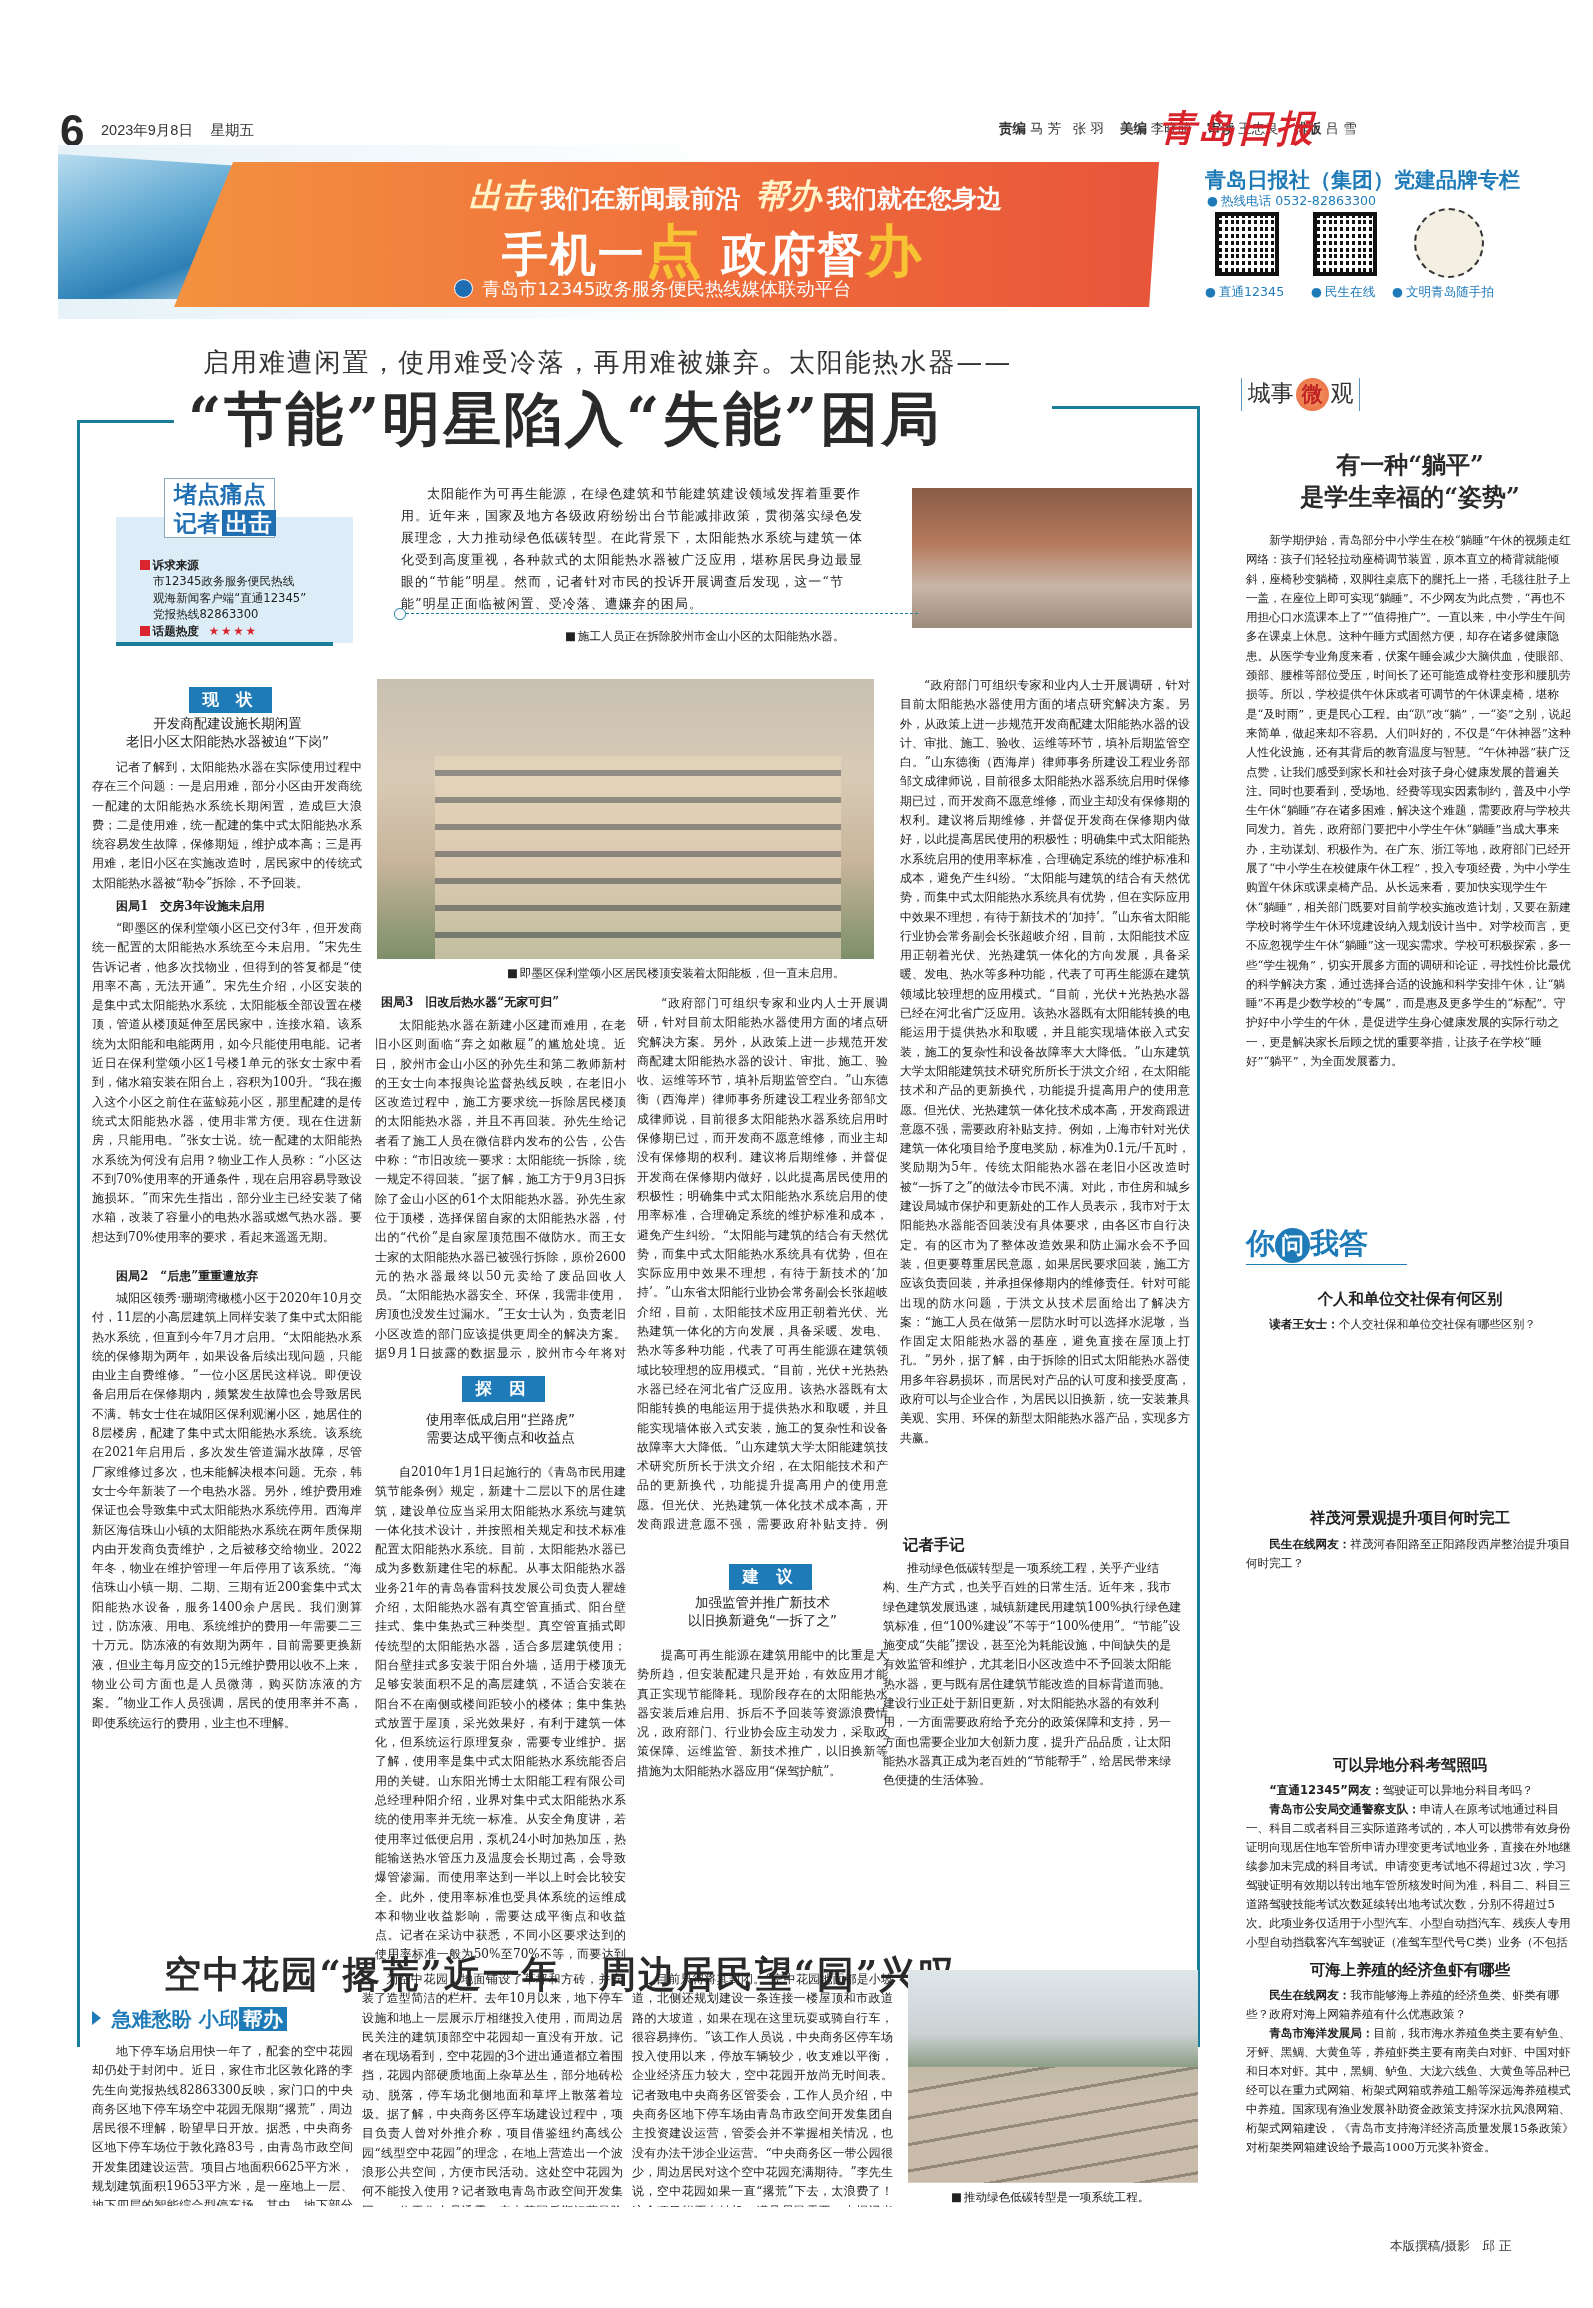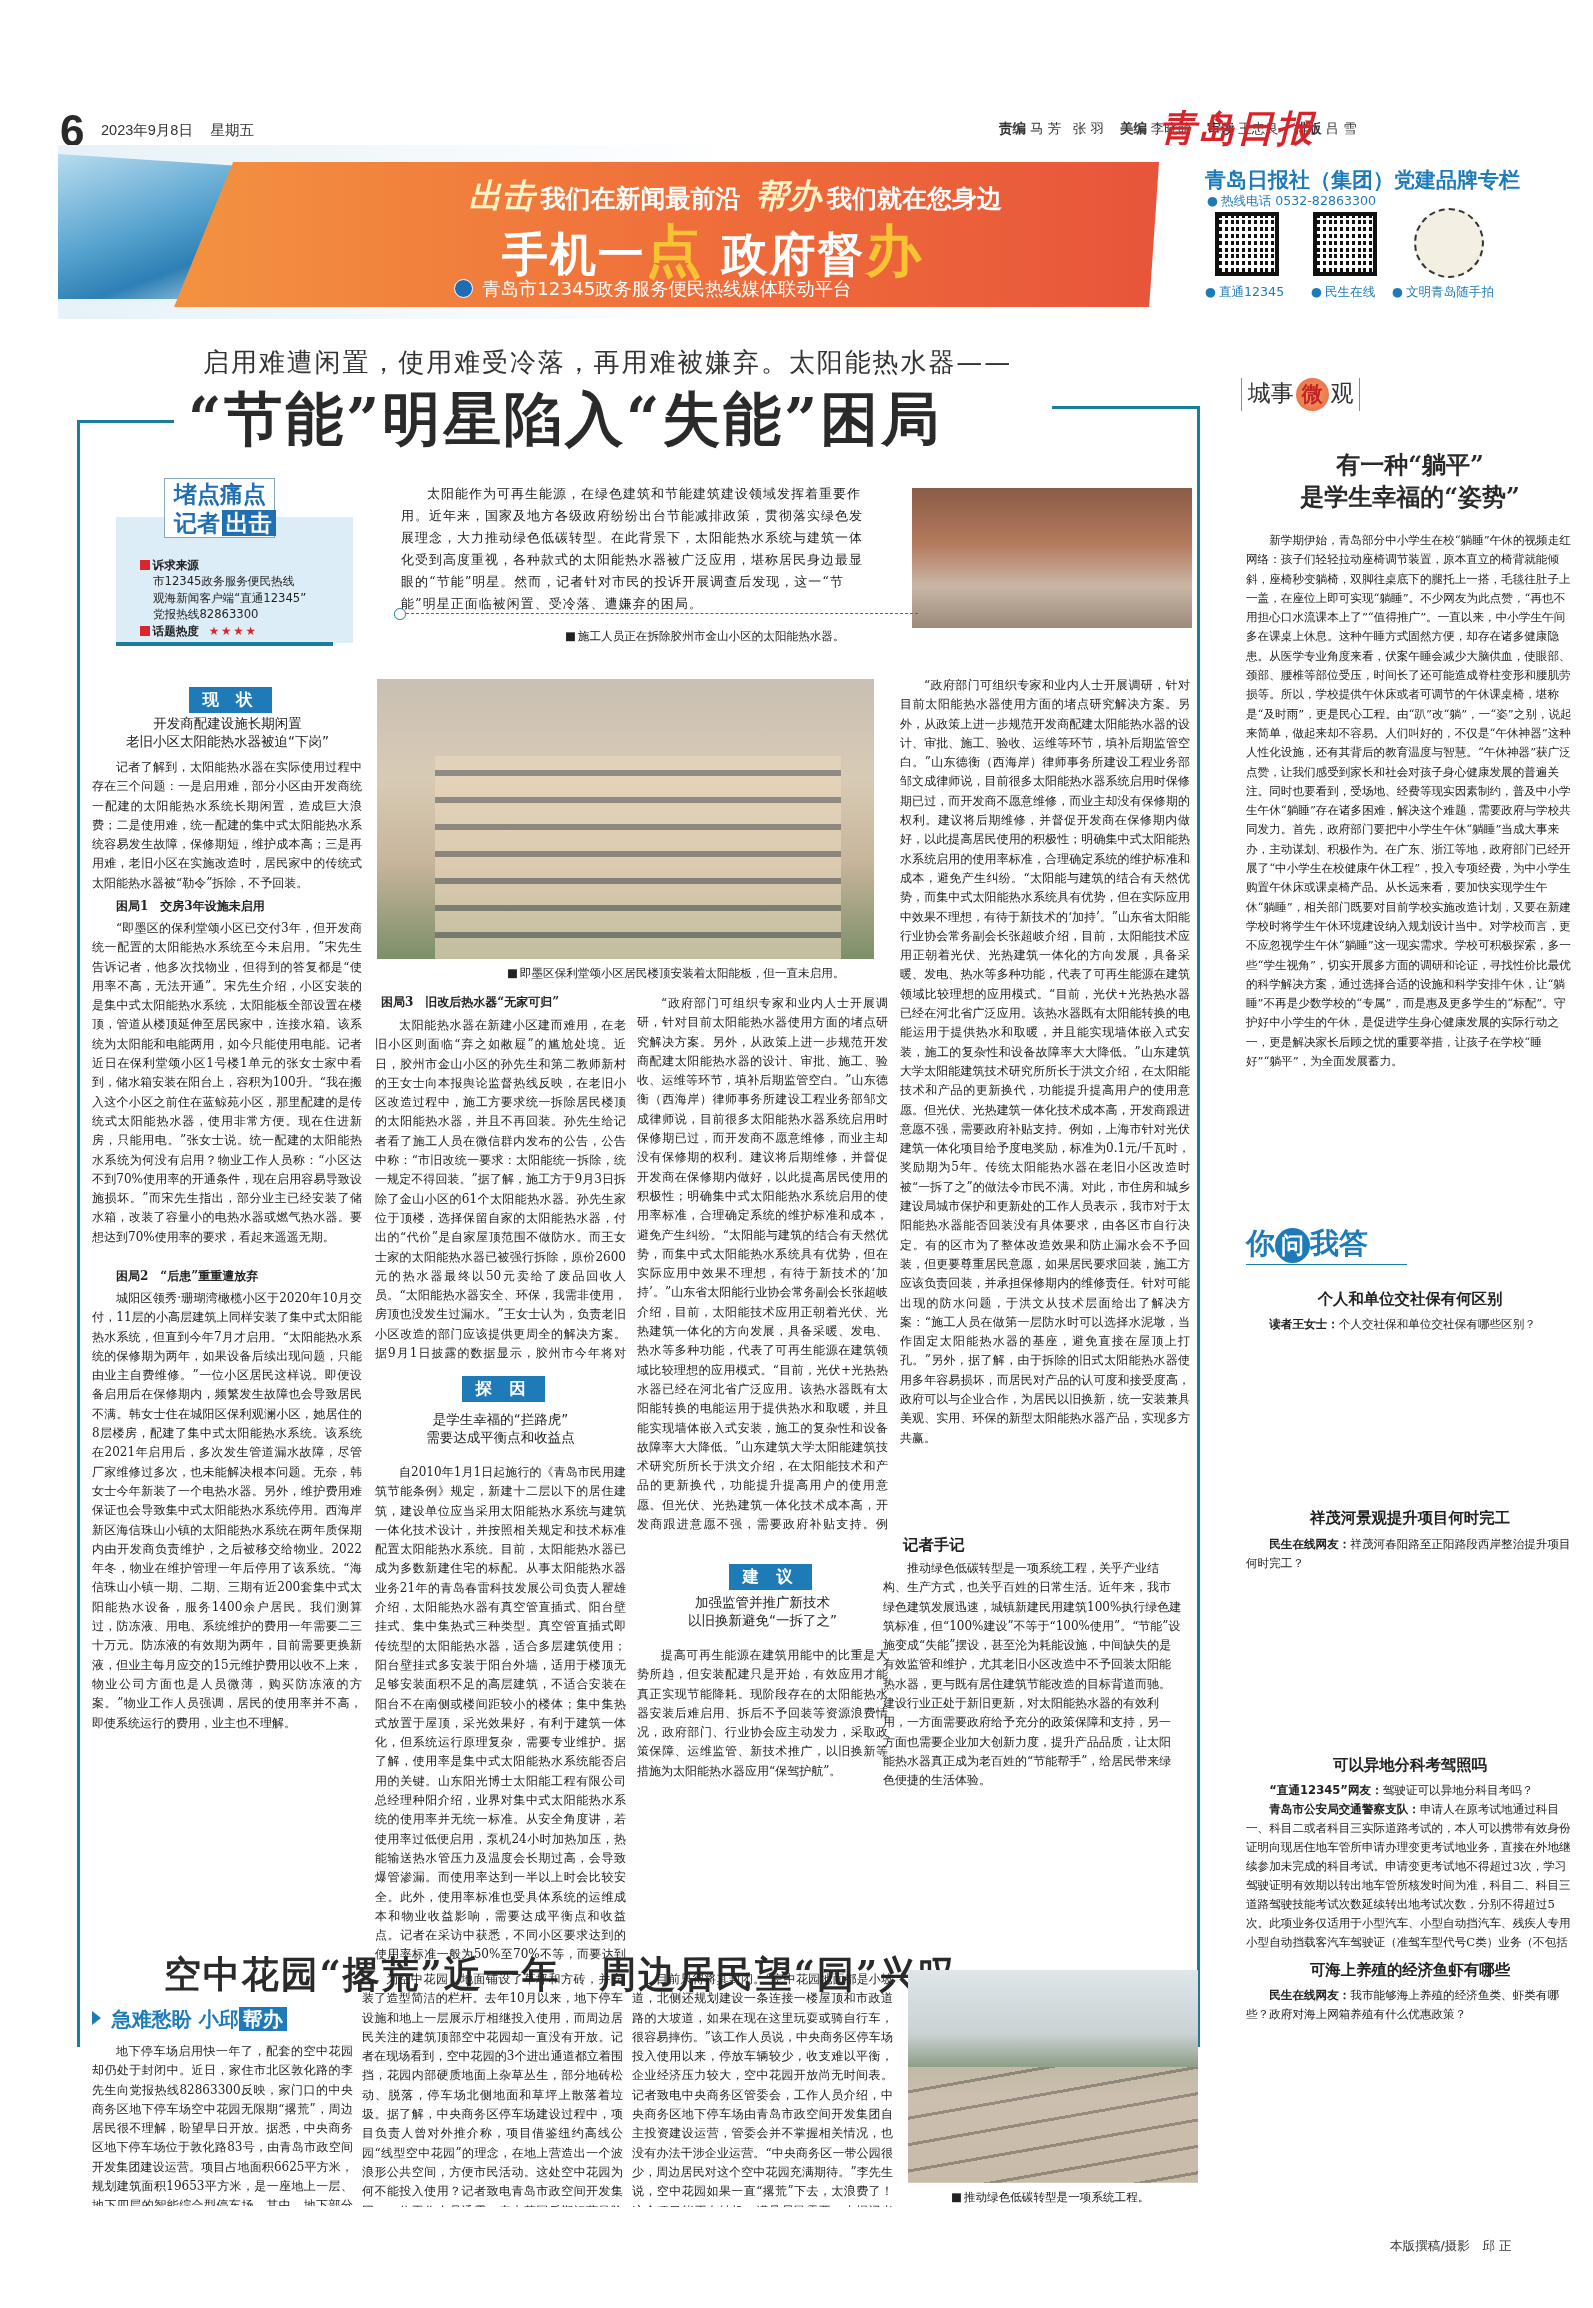--- a/index.html
+++ b/index.html
@@ -170,21 +170,21 @@
 <div class="abs col" style="left:92px;top:758px;width:270px;height:135px">记者了解到，太阳能热水器在实际使用过程中存在三个问题：一是启用难，部分小区由开发商统一配建的太阳能热水系统长期闲置，造成巨大浪费；二是使用难，统一配建的集中式太阳能热水系统容易发生故障，保修期短，维护成本高；三是再用难，老旧小区在实施改造时，居民家中的传统式太阳能热水器被“勒令”拆除，不予回装。</div>
 <div class="abs mini-head" style="left:116px;top:898px">困局1　交房3年设施未启用</div>
 <div class="abs col" style="left:92px;top:919px;width:270px;height:343px">“即墨区的保利堂颂小区已交付3年，但开发商统一配置的太阳能热水系统至今未启用。”宋先生告诉记者，他多次找物业，但得到的答复都是“使用率不高，无法开通”。宋先生介绍，小区安装的是集中式太阳能热水系统，太阳能板全部设置在楼顶，管道从楼顶延伸至居民家中，连接水箱。该系统为太阳能和电能两用，如今只能使用电能。记者近日在保利堂颂小区1号楼1单元的张女士家中看到，储水箱安装在阳台上，容积为100升。“我在搬入这个小区之前住在蓝鲸苑小区，那里配建的是传统式太阳能热水器，使用非常方便。现在住进新房，只能用电。”张女士说。统一配建的太阳能热水系统为何没有启用？物业工作人员称：“小区达不到70%使用率的开通条件，现在启用容易导致设施损坏。”而宋先生指出，部分业主已经安装了储水箱，改装了容量小的电热水器或燃气热水器。要想达到70%使用率的要求，看起来遥遥无期。</div>
 <div class="abs mini-head" style="left:116px;top:1268px">困局2　“后患”重重遭放弃</div>
 <div class="abs col" style="left:92px;top:1289px;width:270px;height:671px">城阳区领秀·珊瑚湾橄榄小区于2020年10月交付，11层的小高层建筑上同样安装了集中式太阳能热水系统，但直到今年7月才启用。“太阳能热水系统的保修期为两年，如果设备后续出现问题，只能由业主自费维修。”一位小区居民这样说。即便设备启用后在保修期内，频繁发生故障也会导致居民不满。韩女士住在城阳区保利观澜小区，她居住的8层楼房，配建了集中式太阳能热水系统。该系统在2021年启用后，多次发生管道漏水故障，尽管厂家维修过多次，也未能解决根本问题。无奈，韩女士今年新装了一个电热水器。另外，维护费用难保证也会导致集中式太阳能热水系统停用。西海岸新区海信珠山小镇的太阳能热水系统在两年质保期内由开发商负责维护，之后被移交给物业。2022年冬，物业在维护管理一年后停用了该系统。“海信珠山小镇一期、二期、三期有近200套集中式太阳能热水设备，服务1400余户居民。我们测算过，防冻液、用电、系统维护的费用一年需要二三十万元。防冻液的有效期为两年，目前需要更换新液，但业主每月应交的15元维护费用以收不上来，物业公司方面也是人员微薄，购买防冻液的方案。”物业工作人员强调，居民的使用率并不高，即使系统运行的费用，业主也不理解。</div>
 
 <div class="abs mini-head" style="left:381px;top:994px">困局3　旧改后热水器“无家可归”</div>
 <div class="abs col" style="left:375px;top:1016px;width:251px;height:348px">太阳能热水器在新建小区建而难用，在老旧小区则面临“弃之如敝屣”的尴尬处境。近日，胶州市金山小区的孙先生和第二教师新村的王女士向本报舆论监督热线反映，在老旧小区改造过程中，施工方要求统一拆除居民楼顶的太阳能热水器，并且不再回装。孙先生给记者看了施工人员在微信群内发布的公告，公告中称：“市旧改统一要求：太阳能统一拆除，统一规定不得回装。”据了解，施工方于9月3日拆除了金山小区的61个太阳能热水器。孙先生家位于顶楼，选择保留自家的太阳能热水器，付出的“代价”是自家屋顶范围不做防水。而王女士家的太阳能热水器已被强行拆除，原价2600元的热水器最终以50元卖给了废品回收人员。“太阳能热水器安全、环保，我需非使用，房顶也没发生过漏水。”王女士认为，负责老旧小区改造的部门应该提供更周全的解决方案。据9月1日披露的数据显示，胶州市今年将对103个老旧小区开展全要素改造，已累计统筹拆除太阳能热水器820台。</div>
 <div class="abs sec-tag" style="left:462px;top:1376px">探 因</div>
 <div class="abs sub-head" style="left:375px;top:1410px;width:251px">
-  <div>是学生幸福的“拦路虎”</div>
+  <div>使用率低成启用“拦路虎”</div>
   <div>需要达成平衡点和收益点</div>
 </div>
 <div class="abs col" style="left:375px;top:1463px;width:251px;height:497px">自2010年1月1日起施行的《青岛市民用建筑节能条例》规定，新建十二层以下的居住建筑，建设单位应当采用太阳能热水系统与建筑一体化技术设计，并按照相关规定和技术标准配置太阳能热水系统。目前，太阳能热水器已成为多数新建住宅的标配。从事太阳能热水器业务21年的青岛春雷科技发展公司负责人瞿雄介绍，太阳能热水器有真空管直插式、阳台壁挂式、集中集热式三种类型。真空管直插式即传统型的太阳能热水器，适合多层建筑使用；阳台壁挂式多安装于阳台外墙，适用于楼顶无足够安装面积不足的高层建筑，不适合安装在阳台不在南侧或楼间距较小的楼体；集中集热式放置于屋顶，采光效果好，有利于建筑一体化，但系统运行原理复杂，需要专业维护。据了解，使用率是集中式太阳能热水系统能否启用的关键。山东阳光博士太阳能工程有限公司总经理种阳介绍，业界对集中式太阳能热水系统的使用率并无统一标准。从安全角度讲，若使用率过低便启用，泵机24小时加热加压，热能输送热水管压力及温度会长期过高，会导致爆管渗漏。而使用率达到一半以上时会比较安全。此外，使用率标准也受具体系统的运维成本和物业收益影响，需要达成平衡点和收益点。记者在采访中获悉，不同小区要求达到的使用率标准一般为50%至70%不等，而要达到这个标准很难。居民宋先生告诉记者，与市面上太阳能热水器售价为50至60万的电热水器相比，太阳能热水器100升的水箱很浪费，热水速度慢，部分年轻居民追求美观、便利，在装修时往往会选择拆除太阳能热水器。“集中式太阳能热水系统维护成本高，也会导致居民不愿用，而使用率变低导致开发商不愿启用，就会陷入‘死循环’。”瞿雄介绍，建议集中式太阳能热水系统的成本约为每户5000元，但有的开发商在招投标时一味追求低价，忽视产品质量，再加上维护不到位，导致很多集中式太阳能热水系统长期停用。他所在公司现在一般不建议客户安装集中式产品。而老旧小区改造为何不能回装太阳能热水器？记者从胶州市城乡建设局获悉，老旧小区改造办公室得到的答复是：由于屋面实施防水施工，太阳能热水器需线路拆除且缺止回装，回装会破坏防水层，造成渗漏。同时，工作人员强调，如果居民坚持，只能自己负责。若以后屋顶漏水，居民自己负责维修。金山小区改造施工负责人解释：“平屋顶使用的是柔性防水卷材，瓦坡顶防水的是硬性防水材料。如果回装太阳能热水器，两种屋顶都需要打孔设置固定点，后期容易漏水。另外，柔性防水层难以支撑太阳能热水器的重量。”</div>
 
 <div class="abs col" style="left:637px;top:994px;width:251px;height:541px">“政府部门可组织专家和业内人士开展调研，针对目前太阳能热水器使用方面的堵点研究解决方案。另外，从政策上进一步规范开发商配建太阳能热水器的设计、审批、施工、验收、运维等环节，填补后期监管空白。”山东德衡（西海岸）律师事务所建设工程业务部邹文成律师说，目前很多太阳能热水器系统启用时保修期已过，而开发商不愿意维修，而业主却没有保修期的权利。建议将后期维修，并督促开发商在保修期内做好，以此提高居民使用的积极性；明确集中式太阳能热水系统启用的使用率标准，合理确定系统的维护标准和成本，避免产生纠纷。“太阳能与建筑的结合有天然优势，而集中式太阳能热水系统具有优势，但在实际应用中效果不理想，有待于新技术的‘加持’。”山东省太阳能行业协会常务副会长张超岐介绍，目前，太阳能技术应用正朝着光伏、光热建筑一体化的方向发展，具备采暖、发电、热水等多种功能，代表了可再生能源在建筑领域比较理想的应用模式。“目前，光伏+光热热水器已经在河北省广泛应用。该热水器既有太阳能转换的电能运用于提供热水和取暖，并且能实现墙体嵌入式安装，施工的复杂性和设备故障率大大降低。”山东建筑大学太阳能建筑技术研究所所长于洪文介绍，在太阳能技术和产品的更新换代，功能提升提高用户的使用意愿。但光伏、光热建筑一体化技术成本高，开发商跟进意愿不强，需要政府补贴支持。例如，上海市针对光伏建筑一体化项目给予度电奖励，标准为0.1元/千瓦时，奖励期为5年。传统太阳能热水器在老旧小区改造时被“一拆了之”的做法令市民不满。对此，市住房和城乡建设局城市保护和更新处的工作人员表示，我市对于太阳能热水器能否回装没有具体要求，由各区市自行决定。有的区市为了整体改造效果和防止漏水会不予回装，但更要尊重居民意愿，如果居民要求回装，施工方应该负责回装，并承担保修期内的维修责任。针对可能出现的防水问题，于洪文从技术层面给出了解决方案：“施工人员在做第一层防水时可以选择水泥墩，当作固定太阳能热水器的基座，避免直接在屋顶上打孔。”另外，据了解，由于拆除的旧式太阳能热水器使用多年容易损坏，而居民对产品的认可度和接受度高，政府可以与企业合作，为居民以旧换新，统一安装兼具美观、实用、环保的新型太阳能热水器产品，实现多方共赢。</div>
 <div class="abs col" style="left:900px;top:676px;width:290px;height:850px">“政府部门可组织专家和业内人士开展调研，针对目前太阳能热水器使用方面的堵点研究解决方案。另外，从政策上进一步规范开发商配建太阳能热水器的设计、审批、施工、验收、运维等环节，填补后期监管空白。”山东德衡（西海岸）律师事务所建设工程业务部邹文成律师说，目前很多太阳能热水器系统启用时保修期已过，而开发商不愿意维修，而业主却没有保修期的权利。建议将后期维修，并督促开发商在保修期内做好，以此提高居民使用的积极性；明确集中式太阳能热水系统启用的使用率标准，合理确定系统的维护标准和成本，避免产生纠纷。“太阳能与建筑的结合有天然优势，而集中式太阳能热水系统具有优势，但在实际应用中效果不理想，有待于新技术的‘加持’。”山东省太阳能行业协会常务副会长张超岐介绍，目前，太阳能技术应用正朝着光伏、光热建筑一体化的方向发展，具备采暖、发电、热水等多种功能，代表了可再生能源在建筑领域比较理想的应用模式。“目前，光伏+光热热水器已经在河北省广泛应用。该热水器既有太阳能转换的电能运用于提供热水和取暖，并且能实现墙体嵌入式安装，施工的复杂性和设备故障率大大降低。”山东建筑大学太阳能建筑技术研究所所长于洪文介绍，在太阳能技术和产品的更新换代，功能提升提高用户的使用意愿。但光伏、光热建筑一体化技术成本高，开发商跟进意愿不强，需要政府补贴支持。例如，上海市针对光伏建筑一体化项目给予度电奖励，标准为0.1元/千瓦时，奖励期为5年。传统太阳能热水器在老旧小区改造时被“一拆了之”的做法令市民不满。对此，市住房和城乡建设局城市保护和更新处的工作人员表示，我市对于太阳能热水器能否回装没有具体要求，由各区市自行决定。有的区市为了整体改造效果和防止漏水会不予回装，但更要尊重居民意愿，如果居民要求回装，施工方应该负责回装，并承担保修期内的维修责任。针对可能出现的防水问题，于洪文从技术层面给出了解决方案：“施工人员在做第一层防水时可以选择水泥墩，当作固定太阳能热水器的基座，避免直接在屋顶上打孔。”另外，据了解，由于拆除的旧式太阳能热水器使用多年容易损坏，而居民对产品的认可度和接受度高，政府可以与企业合作，为居民以旧换新，统一安装兼具美观、实用、环保的新型太阳能热水器产品，实现多方共赢。</div>
 <div class="abs sec-tag" style="left:729px;top:1564px">建 议</div>
 <div class="abs sub-head" style="left:637px;top:1593px;width:251px">
   <div>加强监管并推广新技术</div>
   <div>以旧换新避免“一拆了之”</div>
@@ -219,20 +219,21 @@
 
 <div class="abs qa-title" style="top:1755px">可以异地分科考驾照吗</div>
 <div class="abs qa-body" style="top:1781px;height:174px">
   <p><b>“直通12345”网友：</b><span>驾驶证可以异地分科目考吗？</span></p>
   <p><b>青岛市公安局交通警察支队：</b><span>申请人在原考试地通过科目一、科目二或者科目三实际道路考试的，本人可以携带有效身份证明向现居住地车管所申请办理变更考试地业务，直接在外地继续参加未完成的科目考试。申请变更考试地不得超过3次，学习驾驶证明有效期以转出地车管所核发时间为准，科目二、科目三道路驾驶技能考试次数延续转出地考试次数，分别不得超过5次。此项业务仅适用于小型汽车、小型自动挡汽车、残疾人专用小型自动挡载客汽车驾驶证（准驾车型代号C类）业务（不包括持有军队、武装警察部队、境外机动车驾驶证的申请人）。</span></p>
 </div>
 
 <div class="abs qa-title" style="top:1960px">可海上养殖的经济鱼虾有哪些</div>
 <div class="abs qa-body" style="top:1986px;height:222px">
   <p><b>民生在线网友：</b><span>我市能够海上养殖的经济鱼类、虾类有哪些？政府对海上网箱养殖有什么优惠政策？</span></p>
+  <p><b>青岛市海洋发展局：</b><span>目前，我市海水养殖鱼类主要有鲈鱼、牙鲆、黑鲷、大黄鱼等，养殖虾类主要有南美白对虾、中国对虾和日本对虾。其中，黑鲷、鲈鱼、大泷六线鱼、大黄鱼等品种已经可以在重力式网箱、桁架式网箱或养殖工船等深远海养殖模式中养殖。国家现有渔业发展补助资金政策支持深水抗风浪网箱、桁架式网箱建设，《青岛市支持海洋经济高质量发展15条政策》对桁架类网箱建设给予最高1000万元奖补资金。</span></p>
 </div>
 
 <div class="abs b-head">空中花园“撂荒”近一年　周边居民望“园”兴叹</div>
 <div class="abs b-tag">
   <span style="background:none;color:#1f7bb8;padding:0">急难愁盼 小邱</span><span>帮办</span>
 </div>
 <div class="abs col" style="left:92px;top:2042px;width:261px;height:164px">地下停车场启用快一年了，配套的空中花园却仍处于封闭中。近日，家住市北区敦化路的李先生向党报热线82863300反映，家门口的中央商务区地下停车场空中花园无限期“撂荒”，周边居民很不理解，盼望早日开放。据悉，中央商务区地下停车场位于敦化路83号，由青岛市政空间开发集团建设运营。项目占地面积6625平方米，规划建筑面积19653平方米，是一座地上一层、地下四层的智能综合型停车场。其中，地下部分为停车设施，建有460多个停车位；地上一层为展示厅；地上建筑顶部</div>
 <div class="abs col" style="left:362px;top:1970px;width:261px;height:237px">为空中花园，地面铺设了草坪和方砖，并安装了造型简洁的栏杆。去年10月以来，地下停车设施和地上一层展示厅相继投入使用，而周边居民关注的建筑顶部空中花园却一直没有开放。记者在现场看到，空中花园的3个进出通道都立着围挡，花园内部硬质地面上杂草丛生，部分地砖松动、脱落，停车场北侧地面和草坪上散落着垃圾。据了解，中央商务区停车场建设过程中，项目负责人曾对外推介称，项目借鉴纽约高线公园“线型空中花园”的理念，在地上营造出一个波浪形公共空间，方便市民活动。这处空中花园为何不能投入使用？记者致电青岛市政空间开发集团，一位工作人员透露，空中花园后期运营风险较大，为避免出现意外，</div>
 <div class="abs col" style="left:632px;top:1970px;width:261px;height:237px">目前只得将其封闭。“空中花园地面都是小坡道，北侧还规划建设一条连接一楼屋顶和市政道路的大坡道，如果在现在这里玩耍或骑自行车，很容易摔伤。”该工作人员说，中央商务区停车场投入使用以来，停放车辆较少，收支难以平衡，企业经济压力较大，空中花园开放尚无时间表。记者致电中央商务区管委会，工作人员介绍，中央商务区地下停车场由青岛市政空间开发集团自主投资建设运营，管委会并不掌握相关情况，也没有办法干涉企业运营。“中央商务区一带公园很少，周边居民对这个空中花园充满期待。”李先生说，空中花园如果一直“撂荒”下去，太浪费了！这个项目能否有转机，满足居民需要，本报记者将持续关注。</div>
 <div class="abs photo3"></div>

